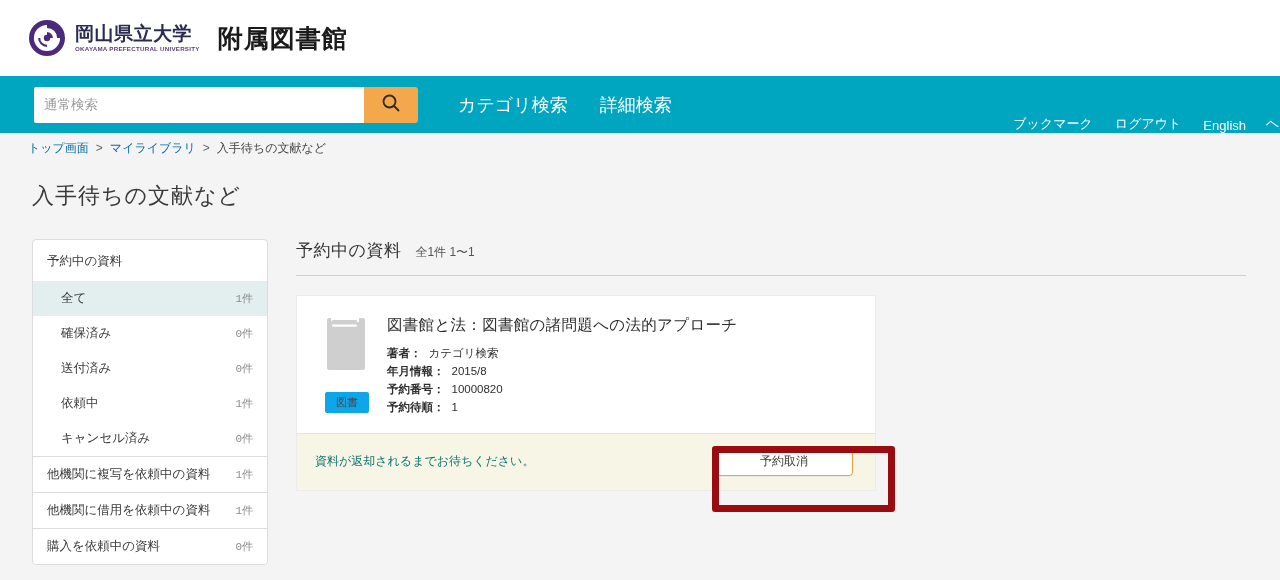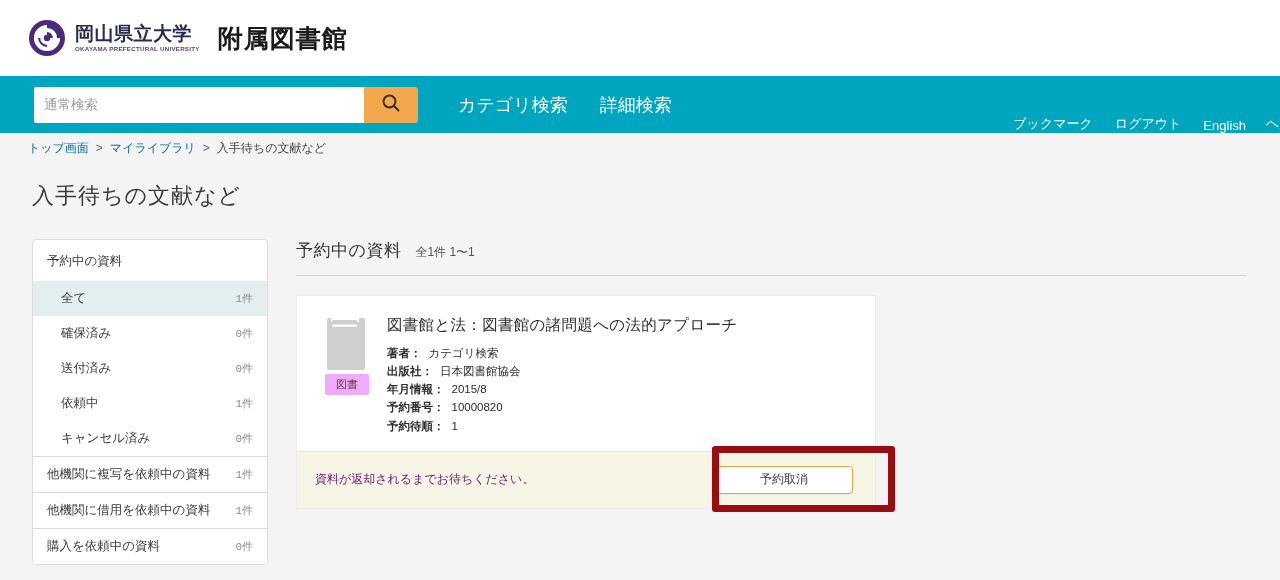--- a/index.html
+++ b/index.html
@@ -207,22 +207,22 @@
   }
   .thumb-col {
     width: 64px;
     flex: none;
     display: flex;
     flex-direction: column;
     align-items: center;
   }
   .book-icon { width: 46px; height: 58px; }
   .type-badge {
-    margin-top: 2px;
-    background: #f0abfc;
+    margin-top: 20px;
+    background: #0ea5e9;
     color: #5a4040;
     font-size: 11px;
     padding: 3px 11px;
     border-radius: 2px;
   }
   .info-col { margin-left: 8px; padding-top: 1px; }
   .item-title {
     font-size: 15.5px;
     color: #2e2e2e;
     margin-bottom: 8px;
@@ -240,21 +240,21 @@
     width: 580px;
     background: #f7f5e6;
     border: 1px solid #ececec;
     border-top: 1px solid #e8e4cf;
     display: flex;
     align-items: center;
     justify-content: space-between;
     padding: 14px 22px 14px 18px;
     position: relative;
   }
-  .footer-msg { font-size: 12px; color: #701a75; font-family: Liberation Mono, monospace; }
+  .footer-msg { font-size: 12px; color: #0f766e; font-family: Liberation Mono, monospace; }
   .cancel-btn {
     width: 138px;
     height: 28px;
     background: #ffffff;
     border: 1px solid #e8a44a;
     border-radius: 4px;
     font-size: 12px;
     color: #3a3a3a;
     font-family: Liberation Serif, serif;
     cursor: pointer;
@@ -393,23 +393,20 @@
             </svg>
           </span>
           <span class="type-badge">図書</span>
         </div>
         <div class="info-col">
           <div class="item-title">図書館と法：図書館の諸問題への法的アプローチ</div>
           <div class="meta-line">
             <span class="lbl">著者：</span><span class="val">カテゴリ検索</span>
           </div>
           <div class="meta-line">
-            <span class="lbl">出版社：</span><span class="val">日本図書館協会</span>
-          </div>
-          <div class="meta-line">
             <span class="lbl">年月情報：</span><span class="val">2015/8</span>
           </div>
           <div class="meta-line">
             <span class="lbl">予約番号：</span><span class="val">10000820</span>
           </div>
           <div class="meta-line">
             <span class="lbl">予約待順：</span><span class="val">1</span>
           </div>
         </div>
       </div>

